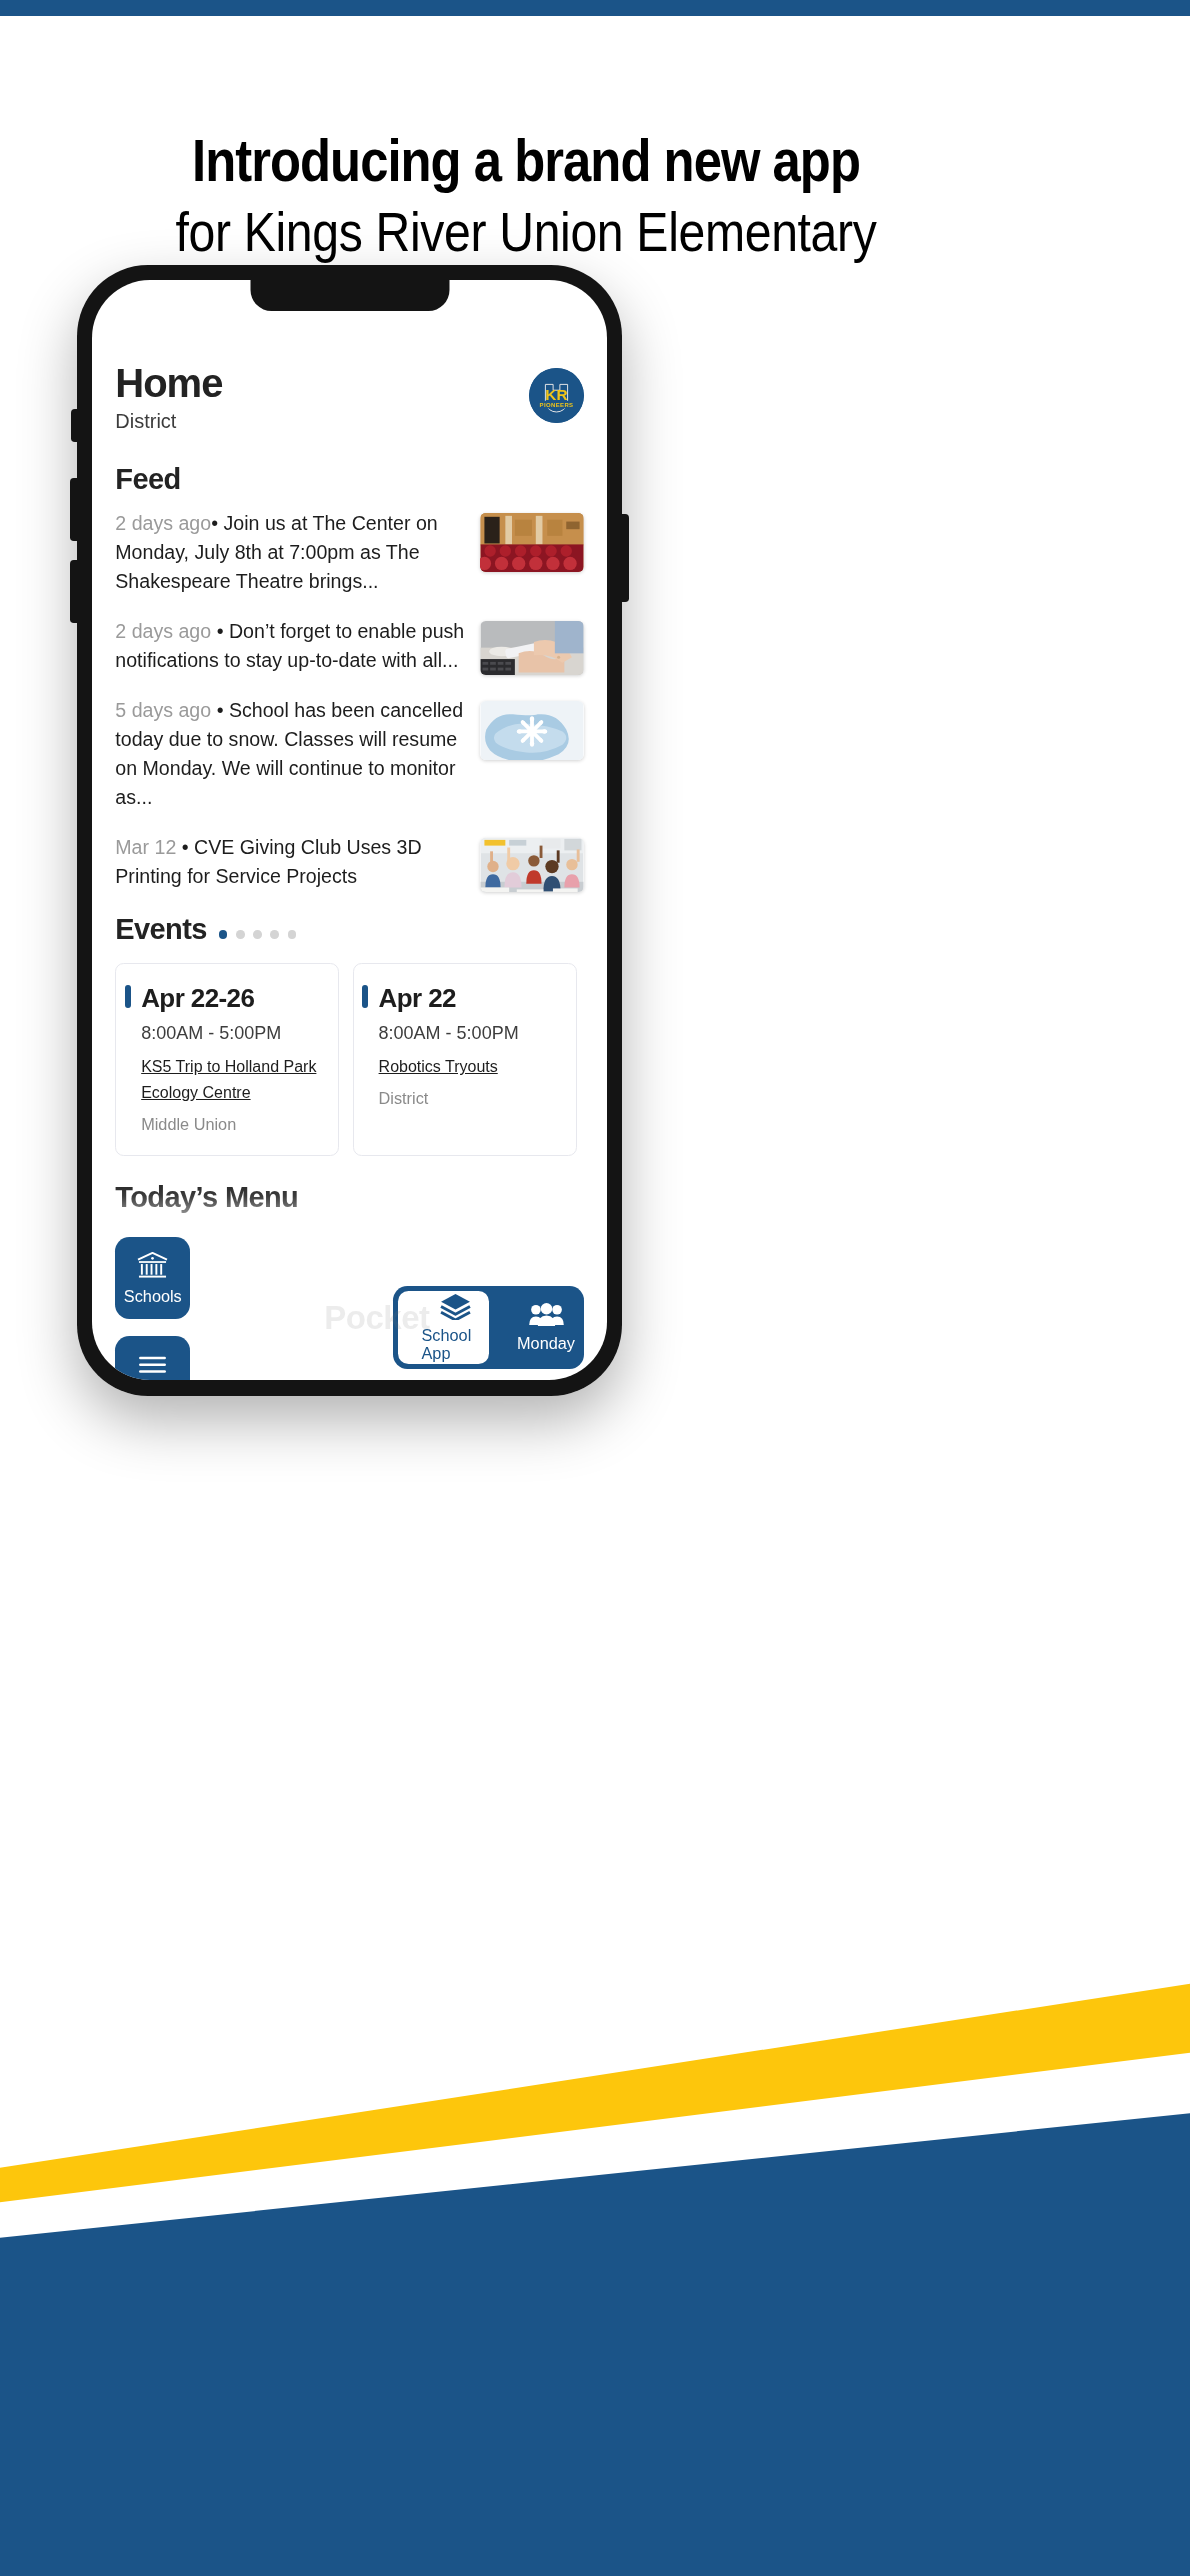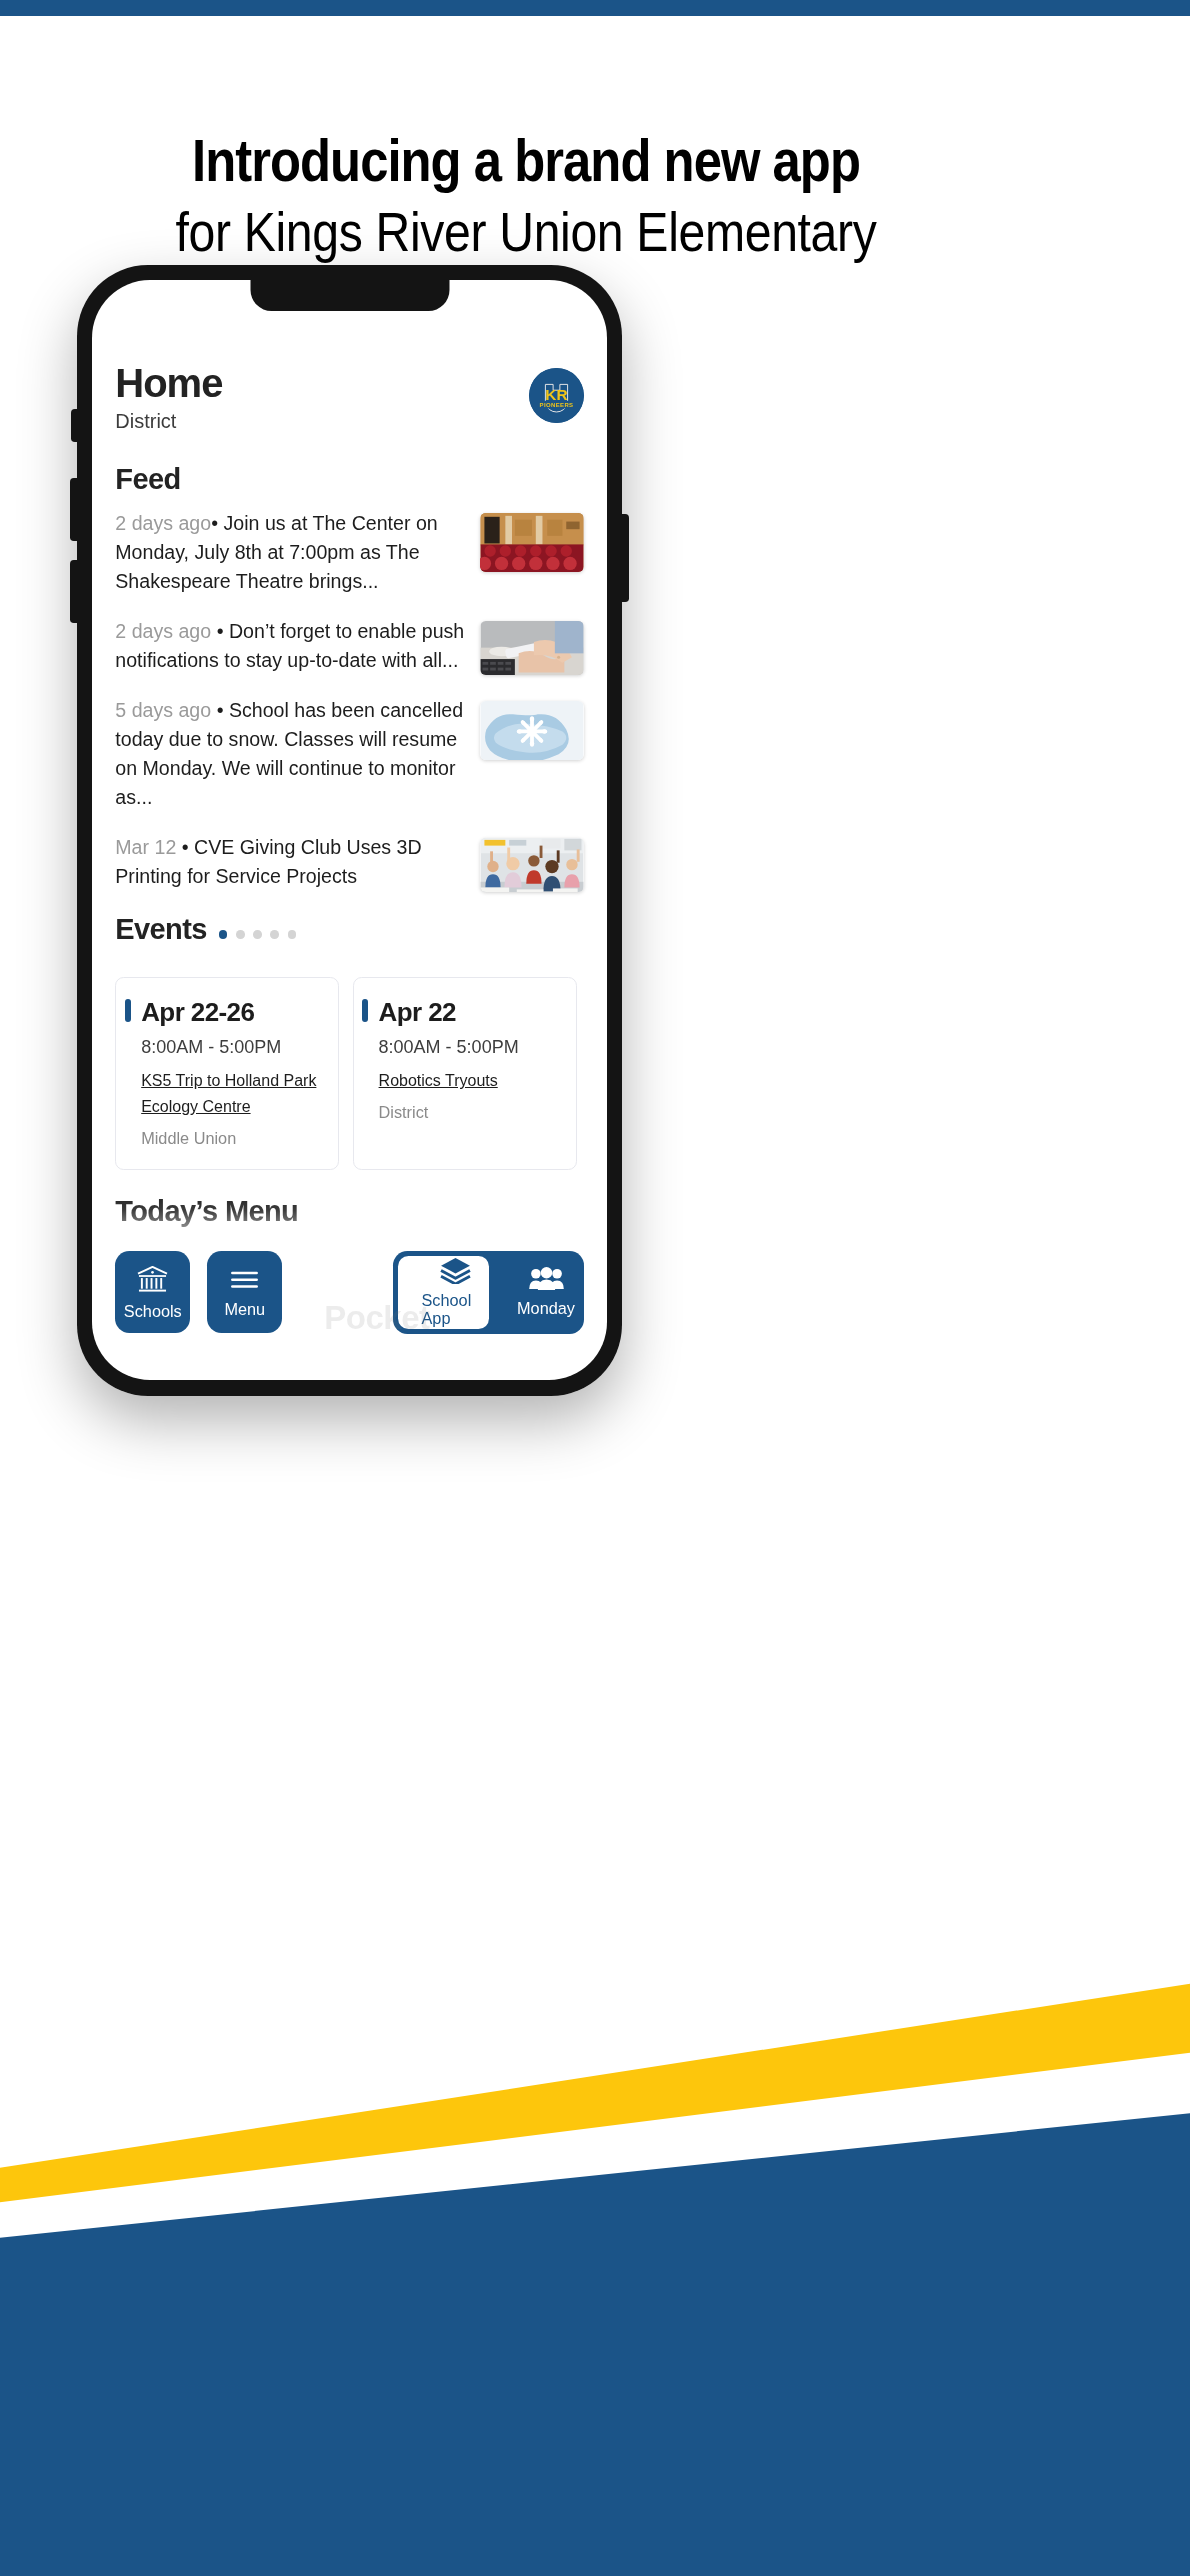--- a/index.html
+++ b/index.html
@@ -205,21 +205,21 @@
     gap: 12px;
     margin-top: 13.4px;
   }
   .dots { display: flex; align-items: center; gap: 8.6px; padding-top: 9.6px; }
   .dot { width: 8.6px; height: 8.6px; border-radius: 50%; background: #d4d4d4; }
   .dot.active { background: #1B5488; }
 
   .event-row {
     display: flex;
     gap: 13.4px;
-    margin-top: 31px;
+    margin-top: 17px;
   }
   .event-card {
     width: 224px;
     flex: none;
     border: 1px solid #e7e8ee;
     border-radius: 8.6px;
     background: #ffffff;
     padding: 19px 15.3px 21px 15.3px;
     position: relative;
     min-height: 167px;
@@ -273,21 +273,21 @@
     color: transparent;
   }
 
   
   .bottom-nav {
     display: flex;
     align-items: center;
     justify-content: space-between;
     margin-top: 23px;
   }
-  .nav-left { display: flex; gap: 17px; }
+  .nav-left { display: flex; gap: 17px; flex-direction: column; }
   .nav-btn {
     width: 75px;
     height: 82px;
     border-radius: 14.4px;
     background: #1B5488;
     display: flex;
     flex-direction: column;
     align-items: center;
     justify-content: center;
     gap: 7.7px;

